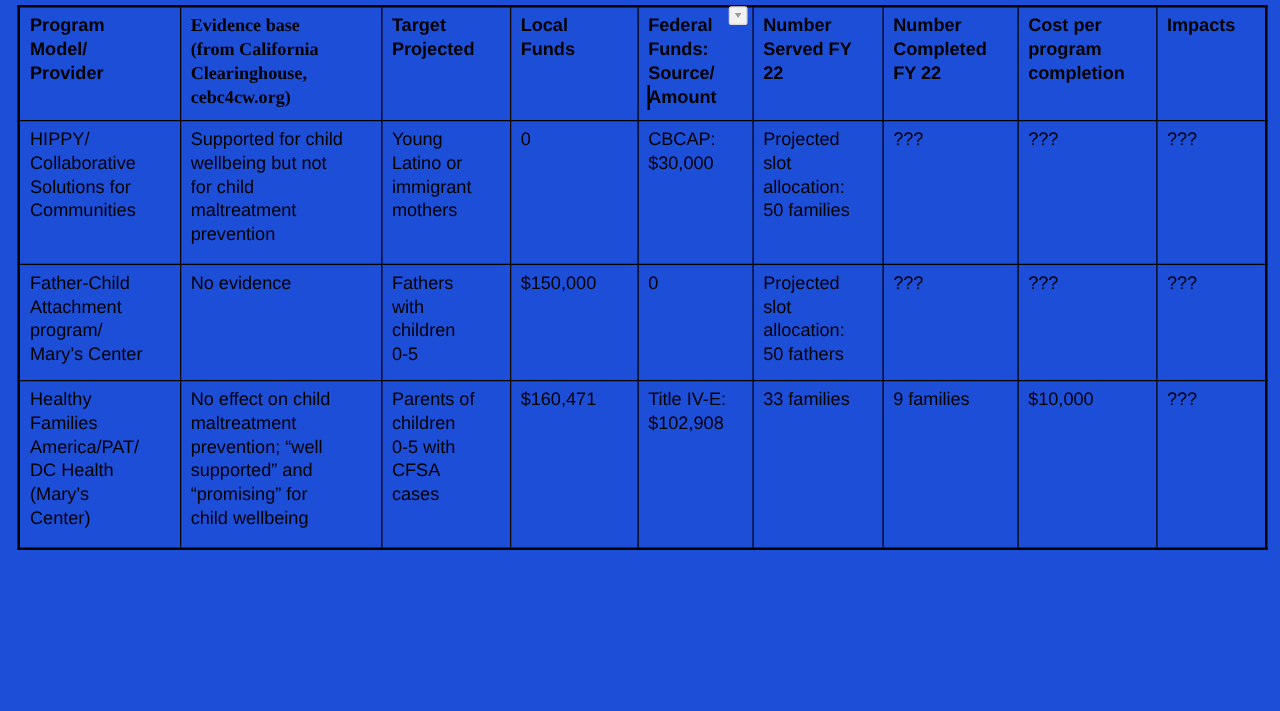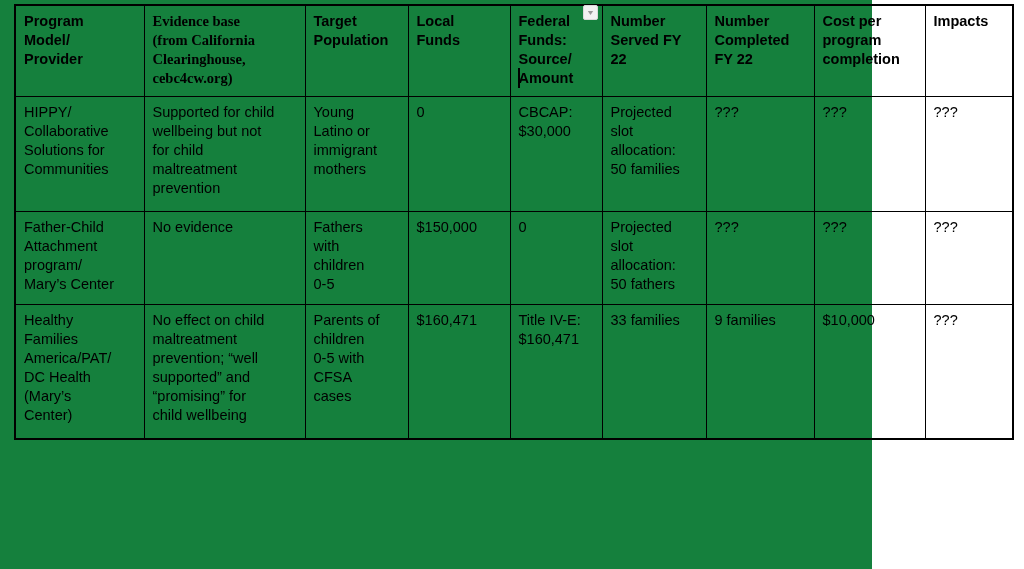--- a/index.html
+++ b/index.html
@@ -4,22 +4,22 @@
 <style>
   * { margin: 0; padding: 0; box-sizing: border-box; }
   html, body {
     width: 1024px; height: 569px;
     background: #ffffff;
     font-family: "Liberation Sans", "DejaVu Sans", sans-serif;
     overflow: hidden;
   }
   .canvas {
     position: relative;
-    width: 872px; height: 569px;
-    background: #15803d;
+    width: 1024px; height: 569px;
+    background: #1d4ed8;
   }
   table.doc-table {
     position: absolute;
     left: 14px; top: 4px;
     width: 998px;
     border-collapse: collapse;
     table-layout: fixed;
     border: 2px solid #000000;
   }
   table.doc-table th,
@@ -89,21 +89,21 @@
     <tbody>
       <tr class="hdr-row">
         <th>Program
 Model/
 Provider</th>
         <th class="center">Evidence base
 (from California
 Clearinghouse,
 cebc4cw.org)</th>
         <th>Target
-Population</th>
+Projected</th>
         <th>Local
 Funds</th>
         <th><span>Federal
 Funds:
 Source/
 Amount</span><span class="text-cursor"></span></th>
         <th>Number
 Served FY
 22</th>
         <th>Number
@@ -176,21 +176,21 @@
 supported” and
 “promising” for
 child wellbeing</td>
         <td>Parents of
 children
 0-5 with
 CFSA
 cases</td>
         <td>$160,471</td>
         <td>Title IV-E:
-$160,471</td>
+$102,908</td>
         <td>33 families</td>
         <td>9 families</td>
         <td>$10,000</td>
         <td>???</td>
       </tr>
     </tbody>
   </table>
 
   <div class="dropdown-chip">
     <span class="chev">▼</span>

